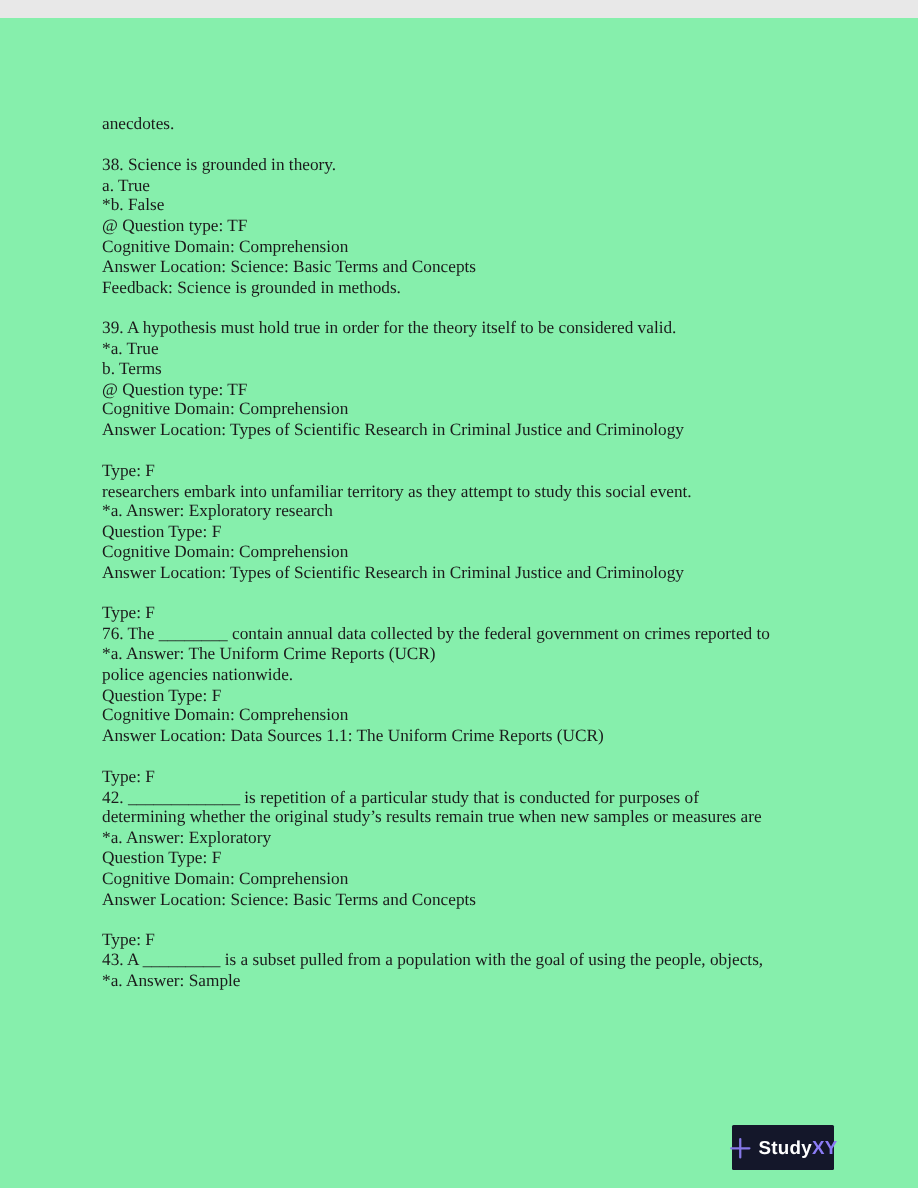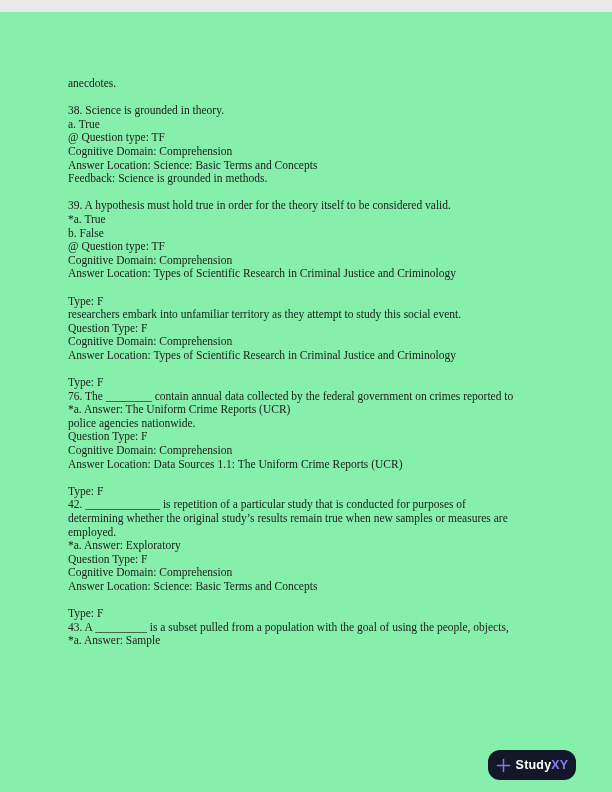--- a/index.html
+++ b/index.html
@@ -29,24 +29,24 @@
     margin: 0 0 13.6px 0;
   }
   .line {
     white-space: pre-wrap;
     min-height: 13.6px;
   }
   .watermark {
     position: absolute;
     left: 488px;
     top: 738px;
-    width: 88px;
+    width: 68px;
     height: 30px;
     background: #14172a;
-    border-radius: 12px;
+    border-radius: 1px;
     display: flex;
     align-items: center;
     justify-content: center;
     gap: 5px;
     font-family: "Liberation Sans", sans-serif;
   }
   .wm-plus {
     width: 15px;
     height: 15px;
     display: block;
@@ -67,54 +67,55 @@
 <div class="page">
 
   <div class="content">
 
   <div class="block">
         <div class="line">anecdotes.</div>
       </div>
       <div class="block">
         <div class="line">38. Science is grounded in theory.</div>
         <div class="line">a. True</div>
+        <div class="line">*b. False</div>
         <div class="line">@ Question type: TF</div>
         <div class="line">Cognitive Domain: Comprehension</div>
         <div class="line">Answer Location: Science: Basic Terms and Concepts</div>
         <div class="line">Feedback: Science is grounded in methods.</div>
       </div>
       <div class="block">
         <div class="line">39. A hypothesis must hold true in order for the theory itself to be considered valid.</div>
         <div class="line">*a. True</div>
-        <div class="line">b. False</div>
+        <div class="line">b. Terms</div>
         <div class="line">@ Question type: TF</div>
         <div class="line">Cognitive Domain: Comprehension</div>
         <div class="line">Answer Location: Types of Scientific Research in Criminal Justice and Criminology</div>
       </div>
       <div class="block">
         <div class="line">Type: F</div>
         <div class="line">researchers embark into unfamiliar territory as they attempt to study this social event.</div>
+        <div class="line">*a. Answer: Exploratory research</div>
         <div class="line">Question Type: F</div>
         <div class="line">Cognitive Domain: Comprehension</div>
         <div class="line">Answer Location: Types of Scientific Research in Criminal Justice and Criminology</div>
       </div>
       <div class="block">
         <div class="line">Type: F</div>
         <div class="line">76. The ________ contain annual data collected by the federal government on crimes reported to</div>
         <div class="line">*a. Answer: The Uniform Crime Reports (UCR)</div>
         <div class="line">police agencies nationwide.</div>
         <div class="line">Question Type: F</div>
         <div class="line">Cognitive Domain: Comprehension</div>
         <div class="line">Answer Location: Data Sources 1.1: The Uniform Crime Reports (UCR)</div>
       </div>
       <div class="block">
         <div class="line">Type: F</div>
         <div class="line">42. _____________ is repetition of a particular study that is conducted for purposes of</div>
         <div class="line">determining whether the original study’s results remain true when new samples or measures are</div>
-        <div class="line">employed.</div>
         <div class="line">*a. Answer: Exploratory</div>
         <div class="line">Question Type: F</div>
         <div class="line">Cognitive Domain: Comprehension</div>
         <div class="line">Answer Location: Science: Basic Terms and Concepts</div>
       </div>
       <div class="block">
         <div class="line">Type: F</div>
         <div class="line">43. A _________ is a subset pulled from a population with the goal of using the people, objects,</div>
         <div class="line">*a. Answer: Sample</div>
       </div>

